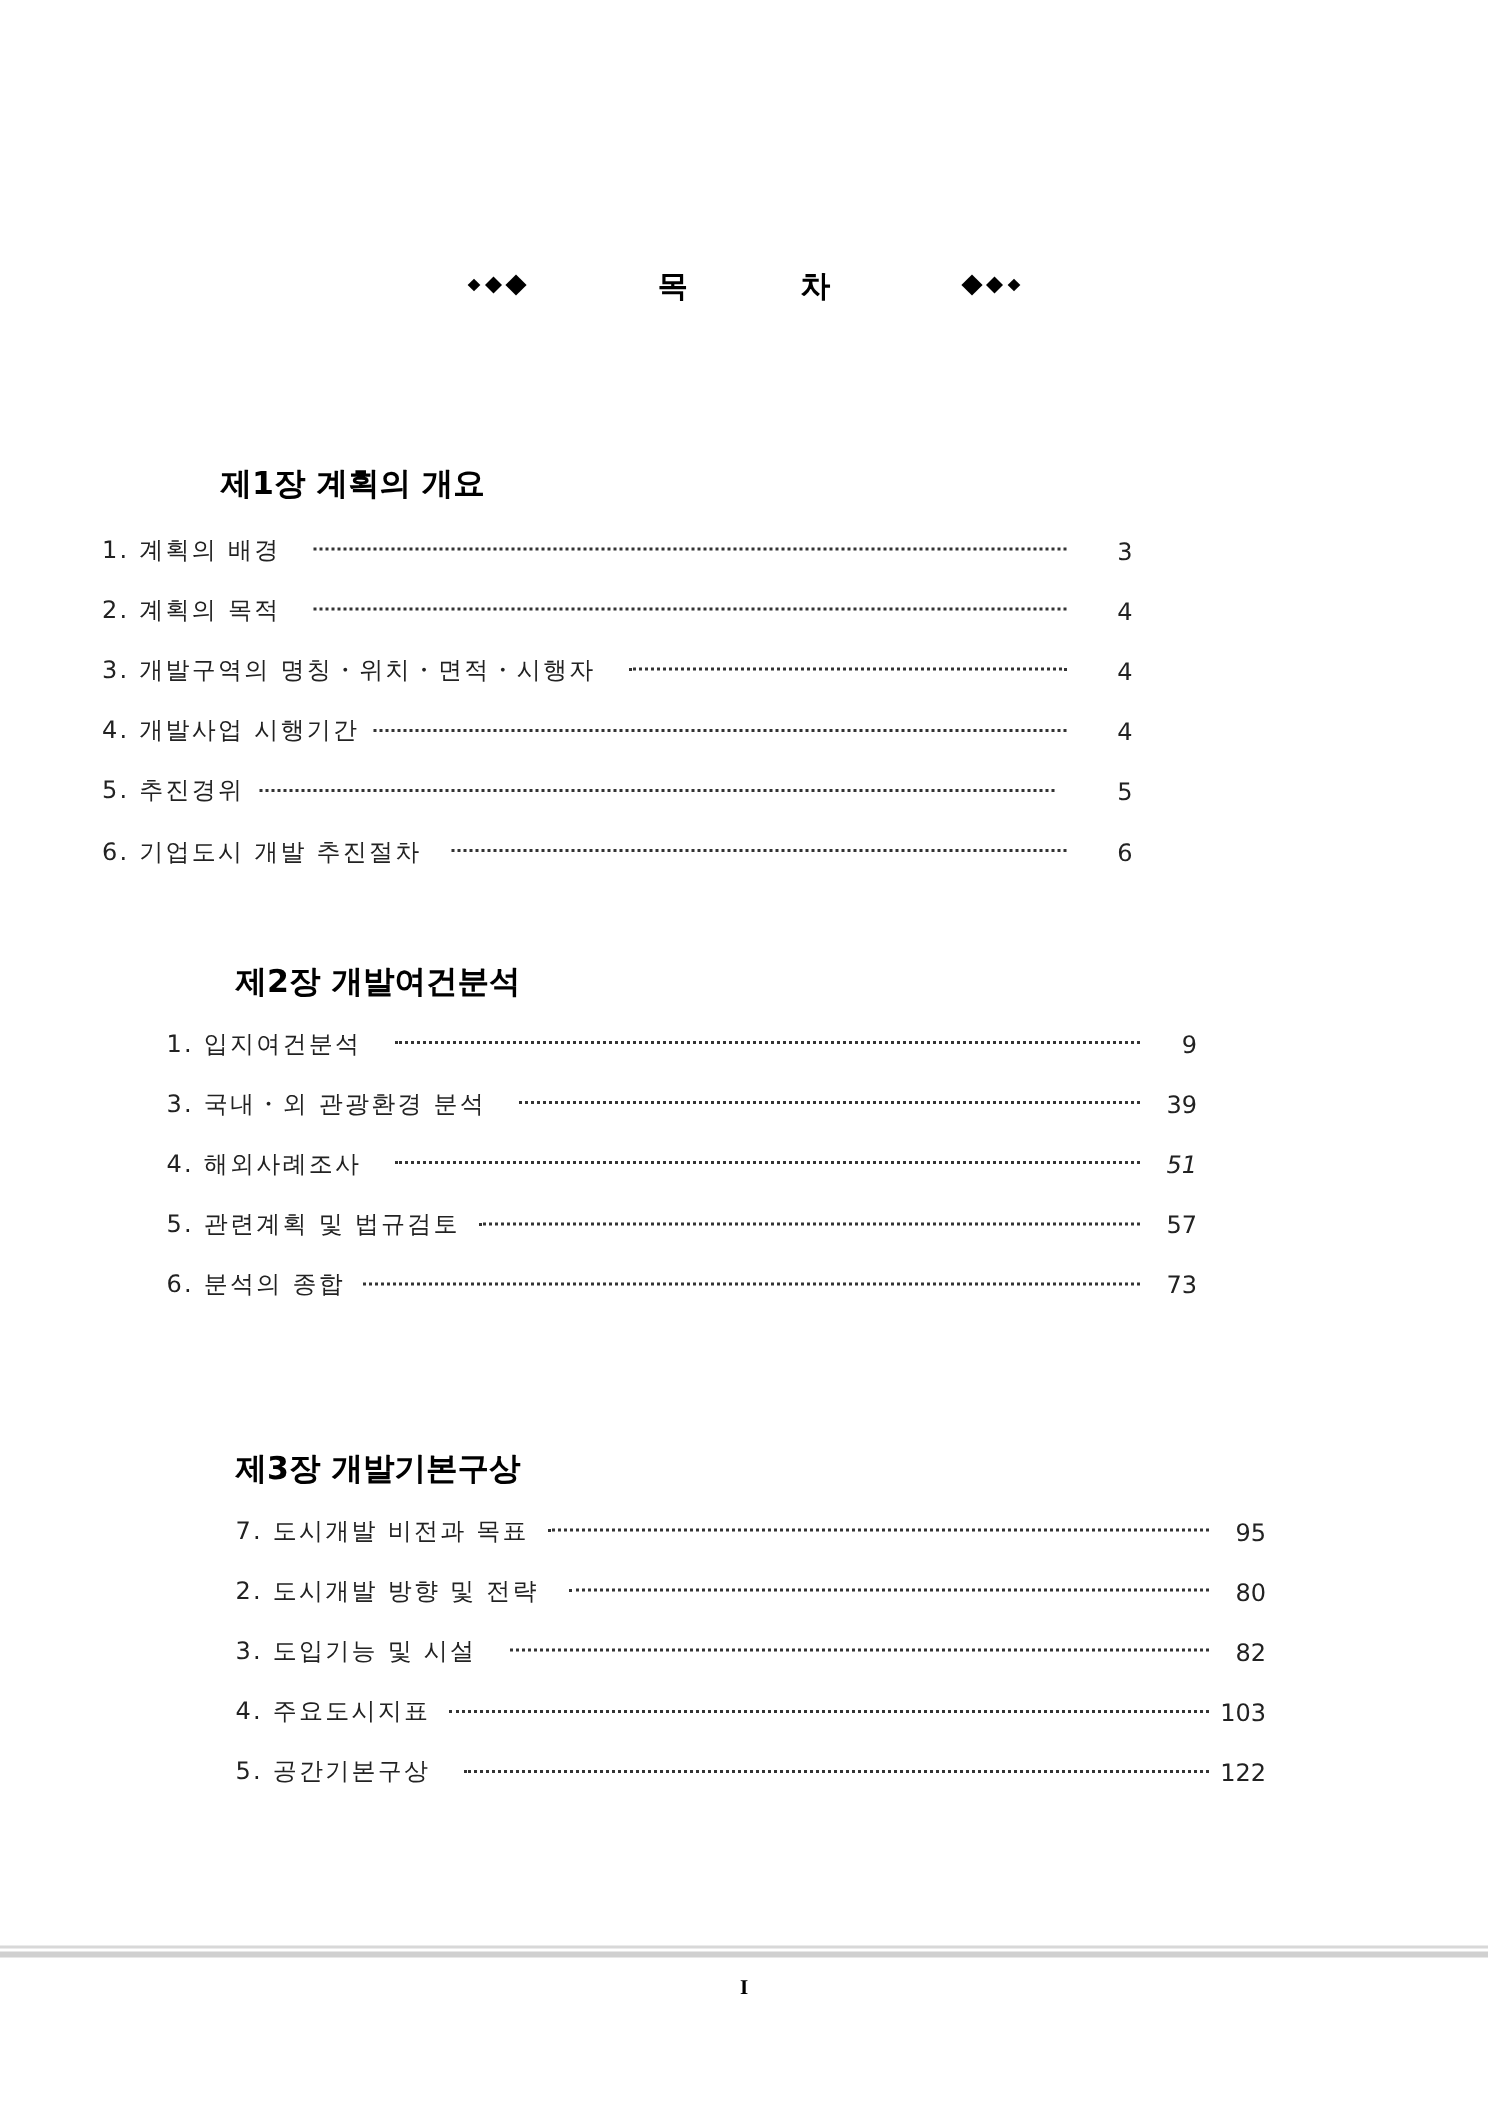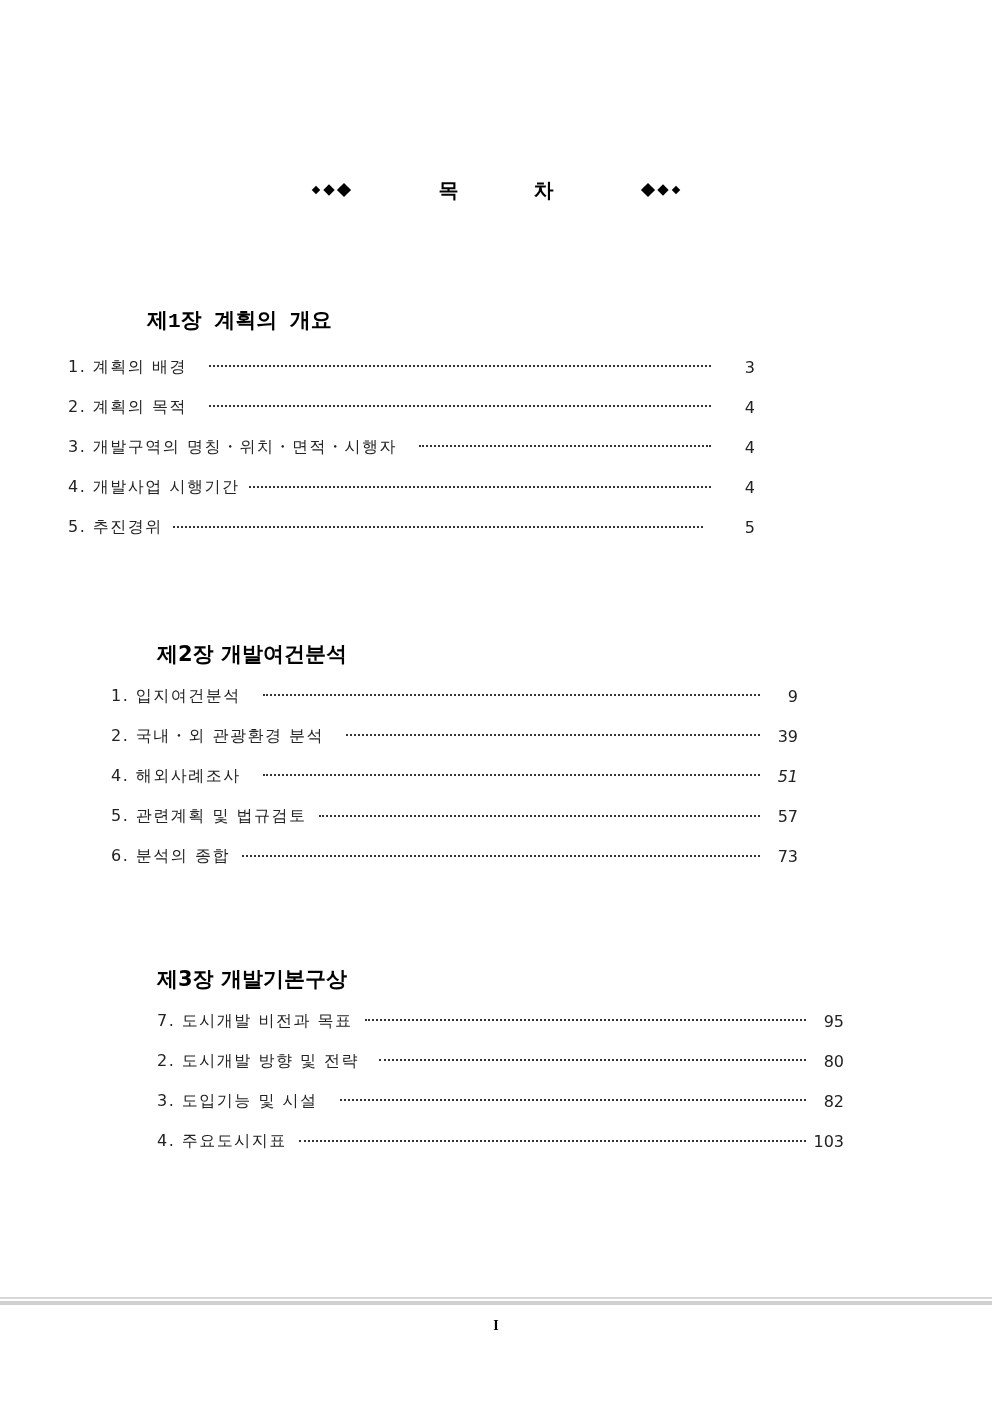--- a/index.html
+++ b/index.html
@@ -121,21 +121,21 @@
   </div>
   <span class="title-text">목 차</span>
   <div class="diamonds">
     <span class="diamond d-l"></span>
     <span class="diamond d-m"></span>
     <span class="diamond d-s"></span>
   </div>
 </div>
 
 <section class="chapter" style="top:304px;">
-  <h2 class="chapter-heading" style="padding-left:147px;font-family:Liberation Mono, monospace;">제1장 계획의 개요</h2>
+  <h2 class="chapter-heading" style="padding-left:147px;">제1장 계획의 개요</h2>
   <div style="padding-left:68px; width:687px; margin-top:7px;">
     <div class="toc-row">
       <span class="toc-label">1. 계획의 배경</span>
       <span class="toc-leader" style="margin-left:22px; margin-right:30px;"></span>
       <span class="toc-page" style="width:14px;">3</span>
     </div>
     <div class="toc-row">
       <span class="toc-label">2. 계획의 목적</span>
       <span class="toc-leader" style="margin-left:22px; margin-right:30px;"></span>
       <span class="toc-page" style="width:14px;">4</span>
@@ -148,33 +148,38 @@
     <div class="toc-row">
       <span class="toc-label">4. 개발사업 시행기간</span>
       <span class="toc-leader" style="margin-left:10px; margin-right:30px;"></span>
       <span class="toc-page" style="width:14px;">4</span>
     </div>
     <div class="toc-row">
       <span class="toc-label">5. 추진경위</span>
       <span class="toc-leader" style="margin-left:10px; margin-right:38px;"></span>
       <span class="toc-page" style="width:14px;">5</span>
     </div>
+    <div class="toc-row">
+      <span class="toc-label">6. 기업도시 개발 추진절차</span>
+      <span class="toc-leader" style="margin-left:20px; margin-right:30px;"></span>
+      <span class="toc-page" style="width:14px;">6</span>
+    </div>
   </div>
 </section>
 
 <section class="chapter" style="top:636px;">
   <h2 class="chapter-heading" style="padding-left:157px;">제2장 개발여건분석</h2>
   <div style="padding-left:111px; width:687px; margin-top:4px;">
     <div class="toc-row">
       <span class="toc-label">1. 입지여건분석</span>
       <span class="toc-leader" style="margin-left:22px; margin-right:0;"></span>
       <span class="toc-page" style="width:38px;">9</span>
     </div>
     <div class="toc-row">
-      <span class="toc-label">2. 국내・외 관광환경 분석</span>
+      <span class="toc-label">3. 국내・외 관광환경 분석</span>
       <span class="toc-leader" style="margin-left:22px; margin-right:0;"></span>
       <span class="toc-page" style="width:38px;">39</span>
     </div>
     <div class="toc-row">
       <span class="toc-label">4. 해외사례조사</span>
       <span class="toc-leader" style="margin-left:22px; margin-right:0;"></span>
       <span class="toc-page" style="width:38px;font-style:italic;">51</span>
     </div>
     <div class="toc-row">
       <span class="toc-label">5. 관련계획 및 법규검토</span>
@@ -205,18 +210,23 @@
     <div class="toc-row">
       <span class="toc-label">3. 도입기능 및 시설</span>
       <span class="toc-leader" style="margin-left:22px; margin-right:0;"></span>
       <span class="toc-page" style="width:38px;">82</span>
     </div>
     <div class="toc-row">
       <span class="toc-label">4. 주요도시지표</span>
       <span class="toc-leader" style="margin-left:12px; margin-right:0;"></span>
       <span class="toc-page" style="width:38px;">103</span>
     </div>
+    <div class="toc-row">
+      <span class="toc-label">5. 공간기본구상</span>
+      <span class="toc-leader" style="margin-left:22px; margin-right:0;"></span>
+      <span class="toc-page" style="width:38px;">122</span>
+    </div>
   </div>
 </section>
 
 <div class="footer-line-1"></div>
 <div class="footer-line-2"></div>
 <div class="page-number">I</div>
 
 </body></html>

